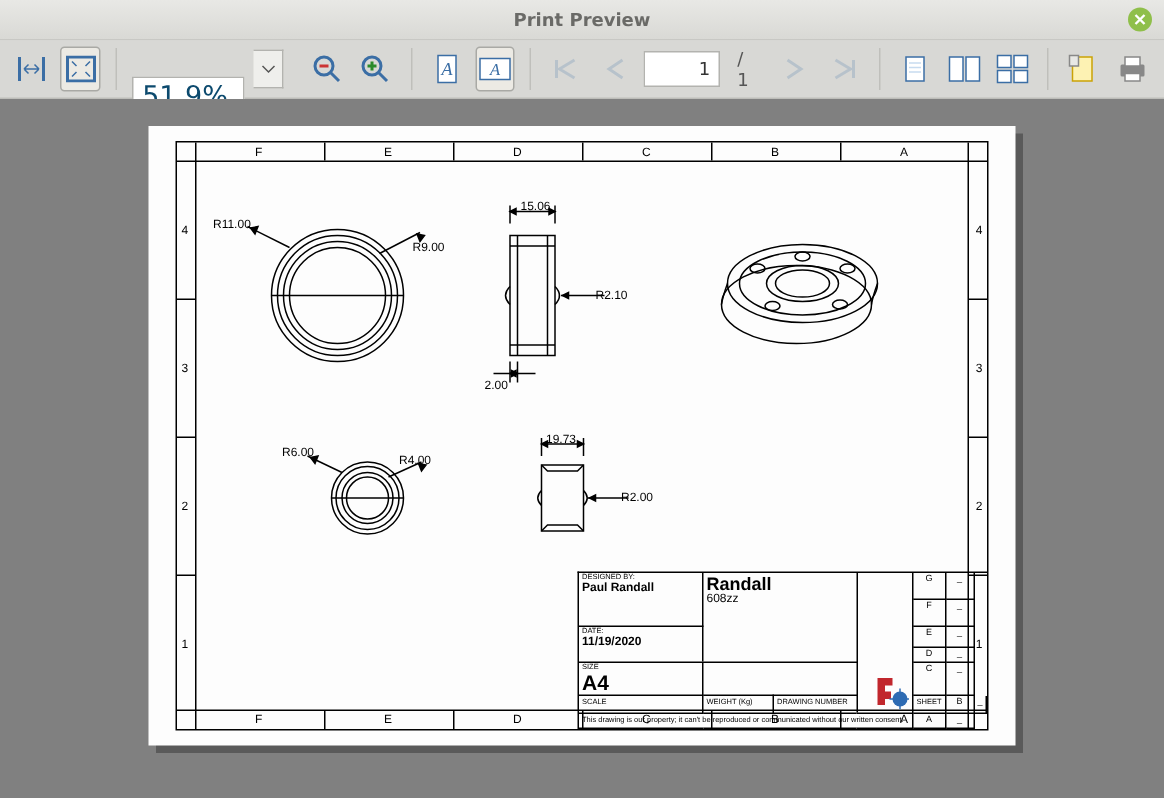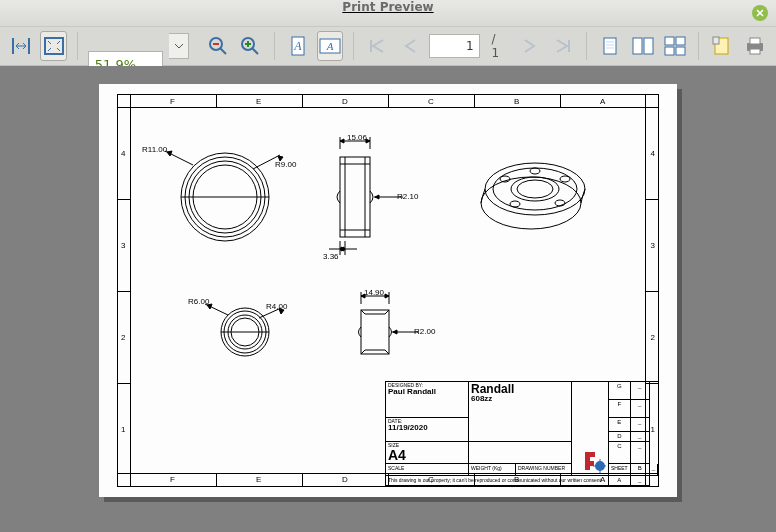--- a/index.html
+++ b/index.html
@@ -1,27 +1,27 @@
 <!DOCTYPE html>
 <html><head>
 <meta charset="utf-8">
 <style>
   html,body{margin:0;padding:0;width:776px;height:532px;font-family:"DejaVu Sans",Arial,sans-serif;font-size:12px;background:#f4f4f3;overflow:hidden;}
   
-  .titlebar{height:26px;background:linear-gradient(#e8e8e5,#d9d9d5);display:flex;align-items:flex-start;justify-content:center;position:relative;border-bottom:1px solid #c8c8c4;text-decoration:underline;}
+  .titlebar{height:26px;background:linear-gradient(#e8e8e5,#d9d9d5);display:flex;align-items:center;justify-content:center;position:relative;border-bottom:1px solid #c8c8c4;}
   .titlebar .t{color:#6a6a67;font-weight:bold;}
   .closebtn{position:absolute;right:8px;top:5px;width:16px;height:16px;border-radius:8px;background:#8fbf4a;display:flex;align-items:center;justify-content:center;}
   .closebtn svg{display:block}
   
   .toolbar{height:38px;background:#d8d8d5;border-bottom:1px solid #bdbdb9;display:flex;align-items:center;padding:0 8px;gap:6px;}
   .tbtn{width:28px;height:28px;border:1px solid transparent;border-radius:3px;display:flex;align-items:center;justify-content:center;background:transparent;cursor:pointer;}
   .tbtn.active{border-color:#a9a9a5;background:#eceae4;}
   .tbtn.dis svg,.tbtn.dis{opacity:.45;cursor:default;}
   .sep{width:1px;height:28px;background:#bfbfbb;margin:0 4px;}
-  .zoombox{width:70px;height:24px;background:#fff;border:1px solid #b3b3af;display:flex;align-items:center;padding:0 6px;font-size:13px;color:#4d7c0f;margin-top:36px;}
+  .zoombox{width:70px;height:24px;background:#fff;border:1px solid #b3b3af;display:flex;align-items:center;padding:0 6px;font-size:18px;color:#0c4a6e;margin-top:36px;}
   .zoomdrop{width:22px;height:24px;border:1px solid #b3b3af;border-left:none;background:#efefec;display:flex;align-items:center;justify-content:center;}
   .pagebox{width:44px;height:22px;background:#fff;border:1px solid #b3b3af;text-align:right;padding:0 5px;font-size:12px;color:#333;line-height:22px;}
   .pagetot{padding:0 6px;color:#555;}
   
   .viewport{position:relative;background:#808080;width:776px;height:468px;overflow:hidden;}
   .paper-shadow{position:absolute;left:104px;top:23px;width:578px;height:413px;background:#5a5a5a;}
   .paper{position:absolute;left:99px;top:18px;width:578px;height:413px;background:#fdfdfd;}
   
   .frame{position:absolute;left:18px;top:10px;right:18px;bottom:10px;border:1px solid #000;}
   
@@ -303,37 +303,37 @@
           <line x1="17" y1="0" x2="44" y2="0"></line>
               <path d="M18 0 l4 -2 v4 z" fill="#000"></path>
         </g>
         </g>
       </svg>
 
       <span class="dim" style="left:24px; top:50px">R11.00</span>
       <span class="dim" style="left:157px;top:65px">R9.00</span>
       <span class="dim" style="left:229px;top:38px">15.06</span>
       <span class="dim" style="left:279px;top:97px">R2.10</span>
-      <span class="dim" style="left:205px;top:157px">3.36</span>
+      <span class="dim" style="left:205px;top:157px">2.00</span>
       <span class="dim" style="left:70px; top:202px">R6.00</span>
       <span class="dim" style="left:148px;top:207px">R4.00</span>
-      <span class="dim" style="left:246px;top:193px">14.90</span>
+      <span class="dim" style="left:246px;top:193px">19.73</span>
       <span class="dim" style="left:296px;top:232px">R2.00</span>
 
       <div class="tblock">
         <table>
           <tbody>
               <tr style="height:18px">
             <td rowspan="2" style="width:78px">
               <div class="lbl">DESIGNED BY:</div>
               <div class="val">Paul Randall</div>
             </td>
             <td rowspan="4" colspan="2" style="width:122px">
               <div class="big">Randall</div>
-              <div class="val" style="font-weight:bold">608zz</div>
+              <div class="val" style="font-weight:normal">608zz</div>
             </td>
             <td rowspan="6" class="logo-cell" style="width:32px">
               <svg class="logo-fc" width="24" height="24" viewBox="0 0 24 24">
                 <path d="M3 3 h10 v5 h-5 v4 h4 v5 h-4 v4 h-5 z" fill="#c1272d"></path>
                 <circle cx="18" cy="17" r="5" fill="#2e6bb3"></circle>
                 <g stroke="#2e6bb3">
                       <line x1="18" y1="10" x2="18" y2="24"></line>
                       <line x1="11" y1="17" x2="25" y2="17"></line>
                     </g>
               </svg>

